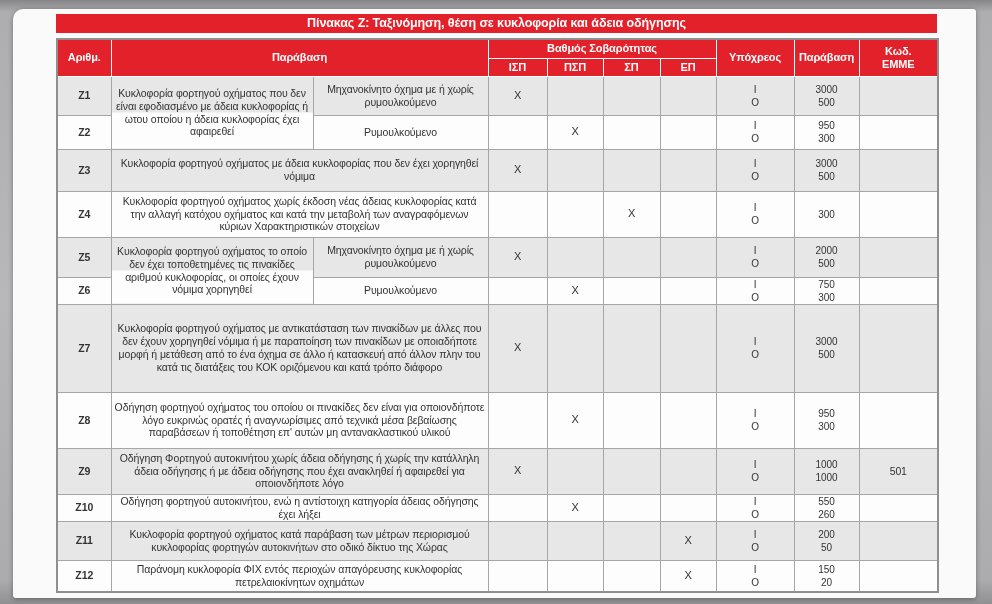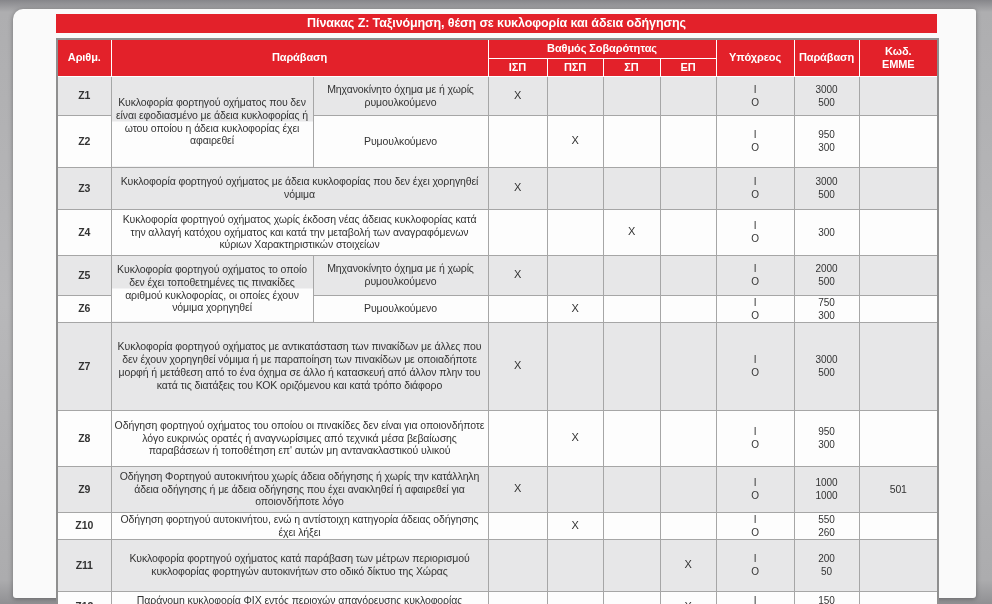--- a/index.html
+++ b/index.html
@@ -75,21 +75,21 @@
             <td class="x"></td>
             <td class="x"></td>
             <td class="x"></td>
             <td class="pre">Ι
 Ο</td>
             <td class="pre">3000
 500</td>
             <td></td>
           </tr>
 
-          <tr class="w" style="height:52px">
+          <tr class="w" style="height:34px">
             <td class="idc">Z2</td>
             <td>Ρυμουλκούμενο</td>
             <td class="x"></td>
             <td class="x">X</td>
             <td class="x"></td>
             <td class="x"></td>
             <td class="pre">Ι
 Ο</td>
             <td class="pre">950
 300</td>
@@ -201,21 +201,21 @@
             <td class="x">X</td>
             <td class="x"></td>
             <td class="x"></td>
             <td class="pre">Ι
 Ο</td>
             <td class="pre">550
 260</td>
             <td></td>
           </tr>
 
-          <tr class="g" style="height:52px">
+          <tr class="g" style="height:39px">
             <td class="idc">Z11</td>
             <td colspan="2">Κυκλοφορία φορτηγού οχήματος κατά παράβαση των μέτρων περιορισμού κυκλοφορίας φορτηγών αυτοκινήτων στο οδικό δίκτυο της Χώρας</td>
             <td class="x"></td>
             <td class="x"></td>
             <td class="x"></td>
             <td class="x">X</td>
             <td class="pre">Ι
 Ο</td>
             <td class="pre">200
 50</td>

